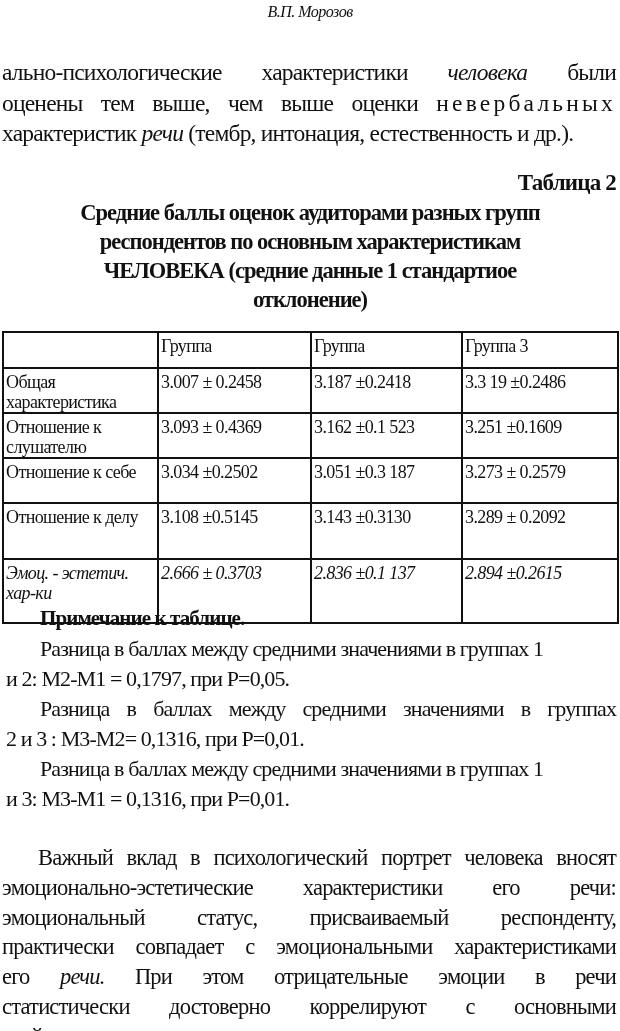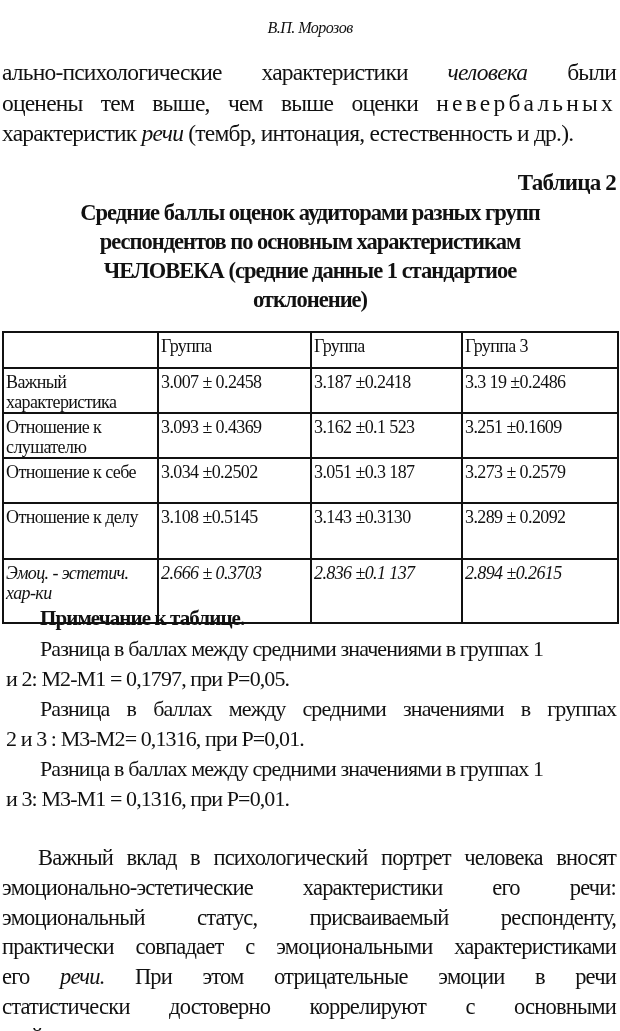--- a/index.html
+++ b/index.html
@@ -4,21 +4,20 @@
 <style>
   html, body { margin: 0; padding: 0; background: #ffffff; }
   body {
     width: 620px; height: 1031px; position: relative; overflow: hidden;
     font-family: "Liberation Serif", serif; color: #111;
   }
   .running-head {
     position: absolute; top: 0; left: 0; width: 620px; text-align: center;
     font-style: italic; font-size: 16px; line-height: 20px; top: 2px;
     letter-spacing: -0.5px;
-    margin-top: 16px;
   }
   .para {
     position: absolute; left: 2px; width: 614px;
     font-size: 23.5px; line-height: 30.5px; text-align: justify;
     letter-spacing: -0.8px; word-spacing: 0px;
   }
   .para .line { display: block; white-space: nowrap; text-align: justify; text-align-last: justify; }
   .para .line.last { text-align-last: left; }
   .spaced { letter-spacing: 3.2px; }
   i { font-style: italic; }
@@ -89,21 +88,21 @@
 <table class="data">
   <tbody>
       <tr style="height:36px;">
     <td class="c0"></td>
     <td class="c1">Группа</td>
     <td class="c2">Группа</td>
     <td class="c3">Группа 3</td>
   </tr>
   <tr style="height:45px;">
     <td>
-          <div>Важный</div>
+          <div>Общая</div>
           <div>характеристика</div>
         </td>
     <td>3.007 ± 0.2458</td>
     <td>3.187 ±0.2418</td>
     <td>3.3 19 ±0.2486</td>
   </tr>
   <tr style="height:45px;">
     <td>
           <div>Отношение к</div>
           <div>слушателю</div>

